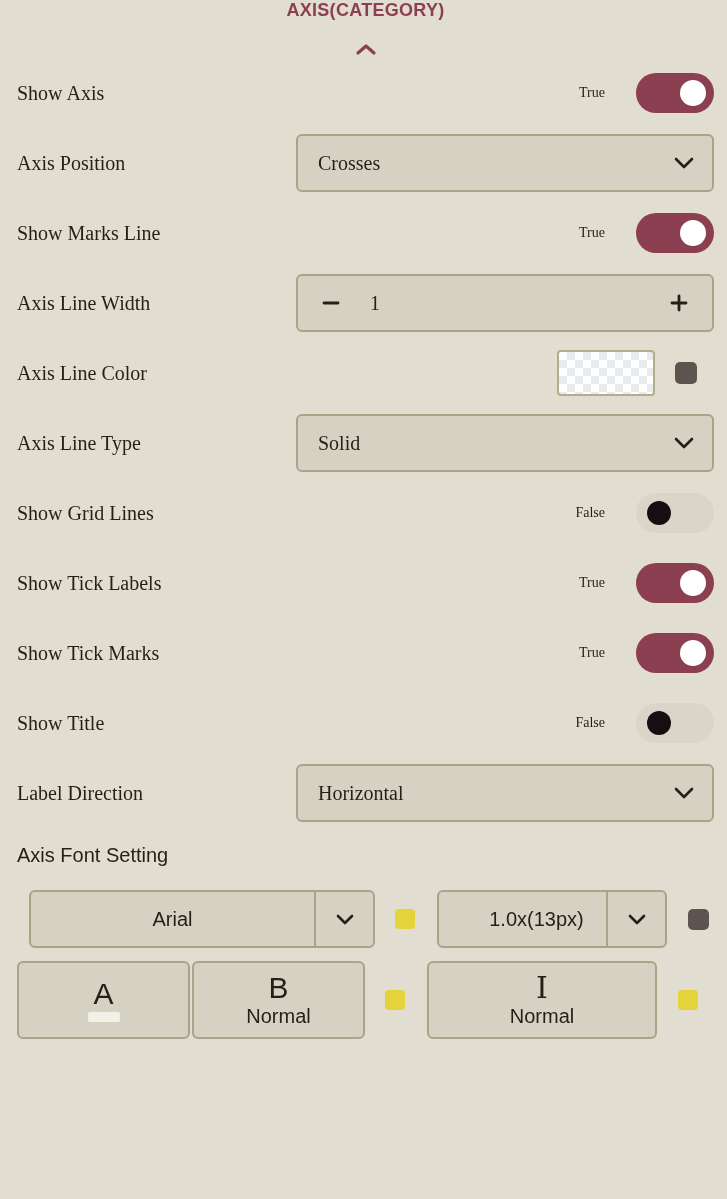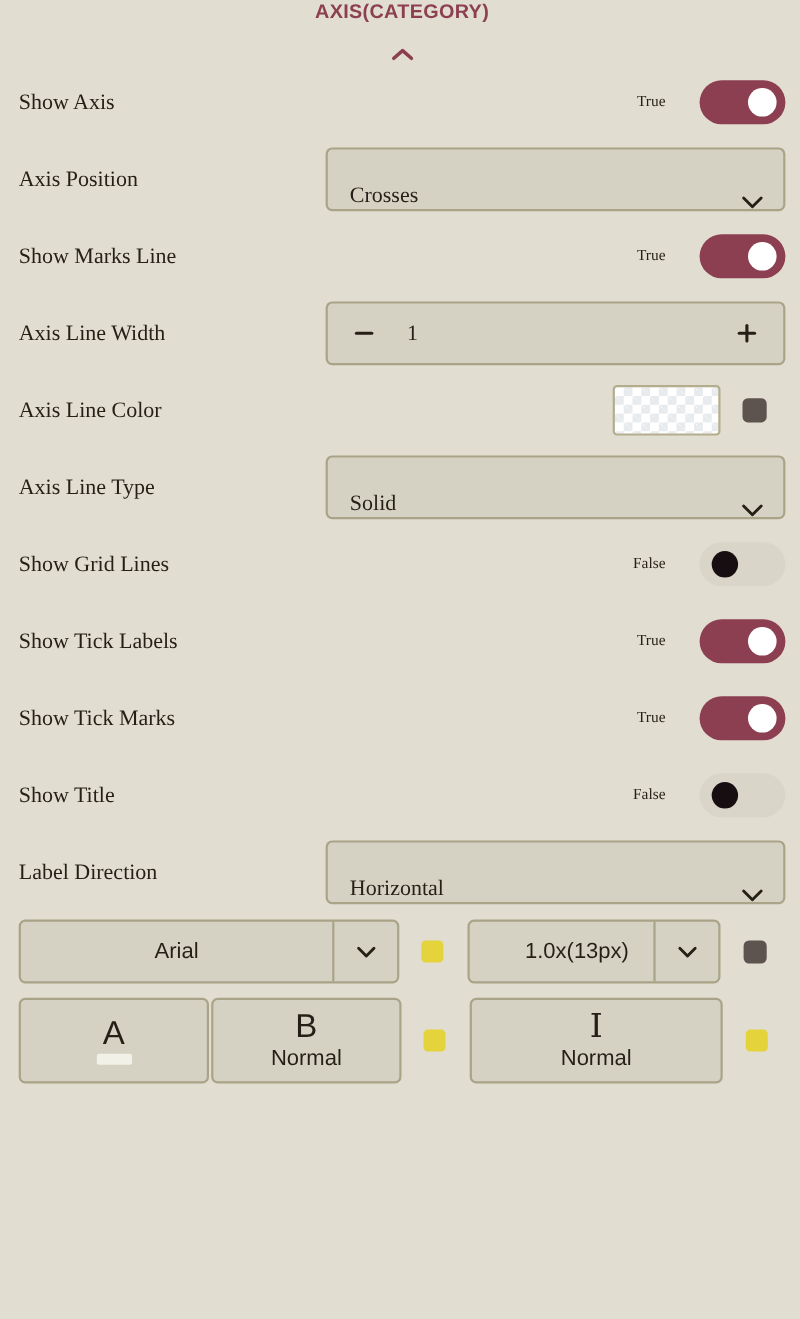--- a/index.html
+++ b/index.html
@@ -39,21 +39,21 @@
 
   
   .control{
     margin-left:auto; width:418px; height:58px;
     background:var(--control-fill);
     border:2px solid var(--control-border);
     border-radius:6px;
     display:flex; align-items:center;
     font-size:20px; color:var(--text);
   }
-  .control.select{justify-content:space-between; padding:0 18px 0 20px; cursor:pointer;align-items:flex-end;}
+  .control.select{justify-content:space-between; padding:0 18px 0 20px; cursor:pointer;}
   .control.input-box{padding:0;}
   .control.input-box input{
     width:100%; height:100%; background:transparent; border:none; outline:none;
     font:inherit; color:inherit; padding:0 20px;
   }
   .control.stepper{padding:0 20px;}
   .step-btn{background:none; border:none; cursor:pointer; display:flex; align-items:center; padding:2px;}
   .step-value{margin-left:26px;}
   .step-btn.plus{margin-left:auto;}
 
@@ -73,21 +73,21 @@
   .chip.yellow{background:var(--yellow-chip); width:20px; height:20px; border-radius:4px;}
 
   
   .font-label-row{height:54px; display:flex; align-items:center; font-size:20px;}
   .font-row{display:flex; align-items:center;}
   .font-row1{margin-top:8px; height:58px;}
   .font-row2{margin-top:13px; height:78px; align-items:stretch;}
 
   .font-select{
     height:58px; background:var(--control-fill); border:2px solid var(--control-border);
-    border-radius:6px; display:flex; align-items:stretch; cursor:pointer; font-size:20px;
+    border-radius:6px; display:flex; align-items:stretch; cursor:pointer; font-size:20px;margin-left:12px;
   }
   .font-select .fs-value{flex:1; display:flex; align-items:center; justify-content:center;}
   .font-select .fs-chevron{width:59px; border-left:2px solid var(--control-border); display:flex; align-items:center; justify-content:center;}
   .font-select.family{width:346px;}
   .font-select.size{width:230px; margin-left:22px;padding-left:28px;}
   .font-row1 .chip.yellow{margin-left:20px;}
   .font-row1 .chip.dark{margin-left:21px; margin-right:0; width:21px; height:21px;}
 
   .font-btn{
     background:var(--control-fill); border:2px solid var(--control-border); border-radius:6px;
@@ -233,20 +233,23 @@
       <span class="select-value">Horizontal</span>
       <span class="icon">
         <svg width="20" height="12" viewBox="0 0 20 12">
             <polyline points="2,2 10,10 18,2" fill="none" stroke="#251f17" stroke-width="2.6" stroke-linecap="round" stroke-linejoin="round"></polyline>
           </svg>
       </span>
     </div>
   </div>
 
 
+  <div class="font-label-row">
+    <span>Axis Font Setting</span>
+  </div>
 
   <div class="font-row font-row1">
     <div class="font-select family">
       <span class="fs-value">Arial</span>
       <span class="fs-chevron icon">
         <svg width="18" height="11" viewBox="0 0 18 11">
             <polyline points="2,2 9,9 16,2" fill="none" stroke="#251f17" stroke-width="2.6" stroke-linecap="round" stroke-linejoin="round"></polyline>
           </svg>
       </span>
     </div>

